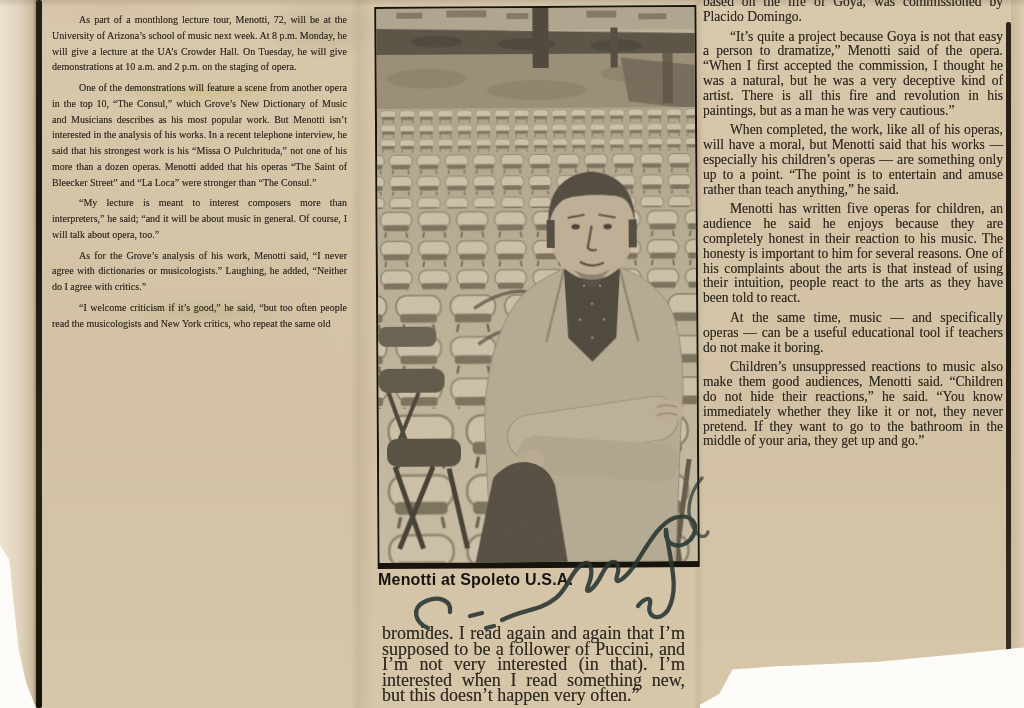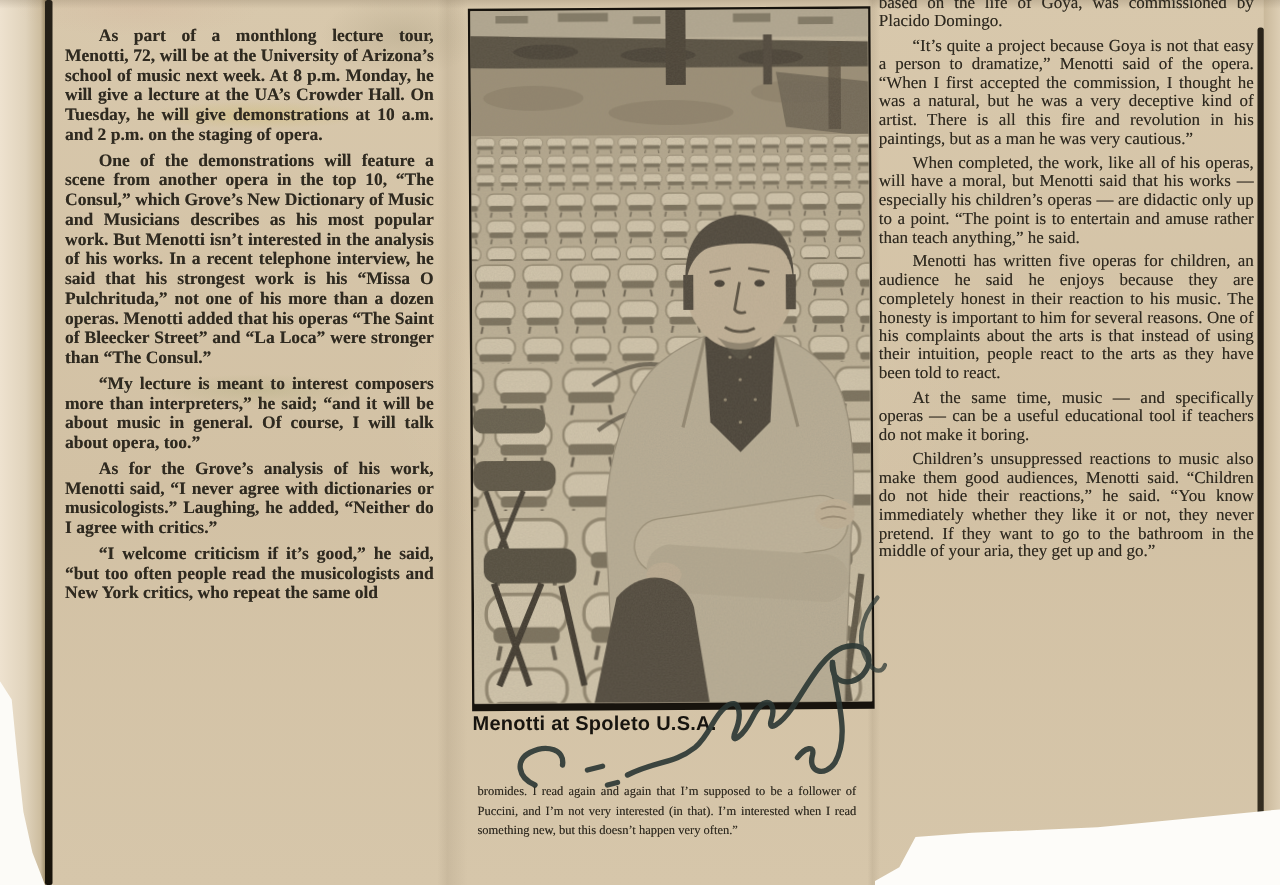--- a/index.html
+++ b/index.html
@@ -28,23 +28,23 @@
       radial-gradient(120px 18px at 208px 312px, rgba(150,155,95,.22), transparent 70%),
       radial-gradient(90px 46px at 322px 28px, rgba(150,140,110,.28), transparent 72%),
       radial-gradient(9px 120px at 697px 150px, rgba(190,110,90,.16), transparent 70%),
       radial-gradient(140px 30px at 110px 8px, rgba(205,160,140,.16), transparent 70%),
       radial-gradient(320px 220px at 540px 320px, rgba(255,249,232,.10), transparent 75%),
       linear-gradient(180deg, rgba(80,65,45,.16), transparent 7px),
       linear-gradient(90deg, transparent 350px, rgba(92,76,54,.10) 358px, transparent 374px),
       linear-gradient(90deg, transparent 694px, rgba(92,76,54,.10) 698px, transparent 704px);}
   
   .col{position:absolute;z-index:2;color:#2f2a20;text-rendering:optimizeLegibility;}
-  .col-left{left:52px;top:22px;width:295px;font-size:14px;line-height:15.75px;font-weight:bold;}
+  .col-left{left:52px;top:12px;width:295px;font-size:10px;line-height:15.75px;}
   .col-right{left:703px;top:-5px;width:300px;font-size:13.6px;line-height:14.8px;}
-  .col-mid{left:382px;top:626px;width:303px;font-size:10px;line-height:15.6px;font-family:Liberation Serif, serif;}
+  .col-mid{left:382px;top:626px;width:303px;font-size:18px;line-height:15.6px;font-family:Liberation Serif, serif;}
   .para{margin:0 0 5px;text-align:justify;text-indent:27px;
     text-shadow:0 0 .4px rgba(47,42,32,.55);}
   .para.flush{text-indent:0;}
   
   .photo-frame{position:absolute;left:376px;top:6px;width:318px;height:554px;z-index:2;
     border:2px solid #17130d;border-bottom-width:6px;background:#c3b79c;
     transform:rotate(-.35deg);}
   .photo-frame svg{display:block;width:100%;height:100%;filter:blur(.35px) saturate(.9);}
   .caption{position:absolute;left:378px;top:571px;z-index:2;
     font-family:"Liberation Sans", sans-serif;font-weight:700;font-size:16px;
@@ -189,21 +189,21 @@
 
   <div class="caption">Menotti at Spoleto U.S.A.</div>
 
   <div class="col col-mid">
     <p class="para flush">bromides. I read again and again that I’m supposed to be a follower of Puccini, and I’m not very interested (in that). I’m interested when I read something new, but this doesn’t happen very often.”</p>
   </div>
 
   <div class="col col-right">
     <p class="para flush">based on the life of Goya, was commissioned by Placido Domingo.</p>
     <p class="para">“It’s quite a project because Goya is not that easy a person to dramatize,” Menotti said of the opera. “When I first accepted the commission, I thought he was a natural, but he was a very deceptive kind of artist. There is all this fire and revolution in his paintings, but as a man he was very cautious.”</p>
-    <p class="para">When completed, the work, like all of his operas, will have a moral, but Menotti said that his works — especially his children’s operas — are didactic only up to a point. “The point is to entertain and amuse rather than teach anything,” he said.</p>
+    <p class="para">When completed, the work, like all of his operas, will have a moral, but Menotti said that his works — especially his children’s operas — are something only up to a point. “The point is to entertain and amuse rather than teach anything,” he said.</p>
     <p class="para">Menotti has written five operas for children, an audience he said he enjoys because they are completely honest in their reaction to his music. The honesty is important to him for several reasons. One of his complaints about the arts is that instead of using their intuition, people react to the arts as they have been told to react.</p>
     <p class="para">At the same time, music — and specifically operas — can be a useful educational tool if teachers do not make it boring.</p>
     <p class="para">Children’s unsuppressed reactions to music also make them good audiences, Menotti said. “Children do not hide their reactions,” he said. “You know immediately whether they like it or not, they never pretend. If they want to go to the bathroom in the middle of your aria, they get up and go.”</p>
   </div>
 
   <div class="rule-left"></div>
   <div class="rule-right"></div>
   <div class="margin-right"></div>
   <div class="tear-br"></div>
   <div class="tear-bl"></div>

